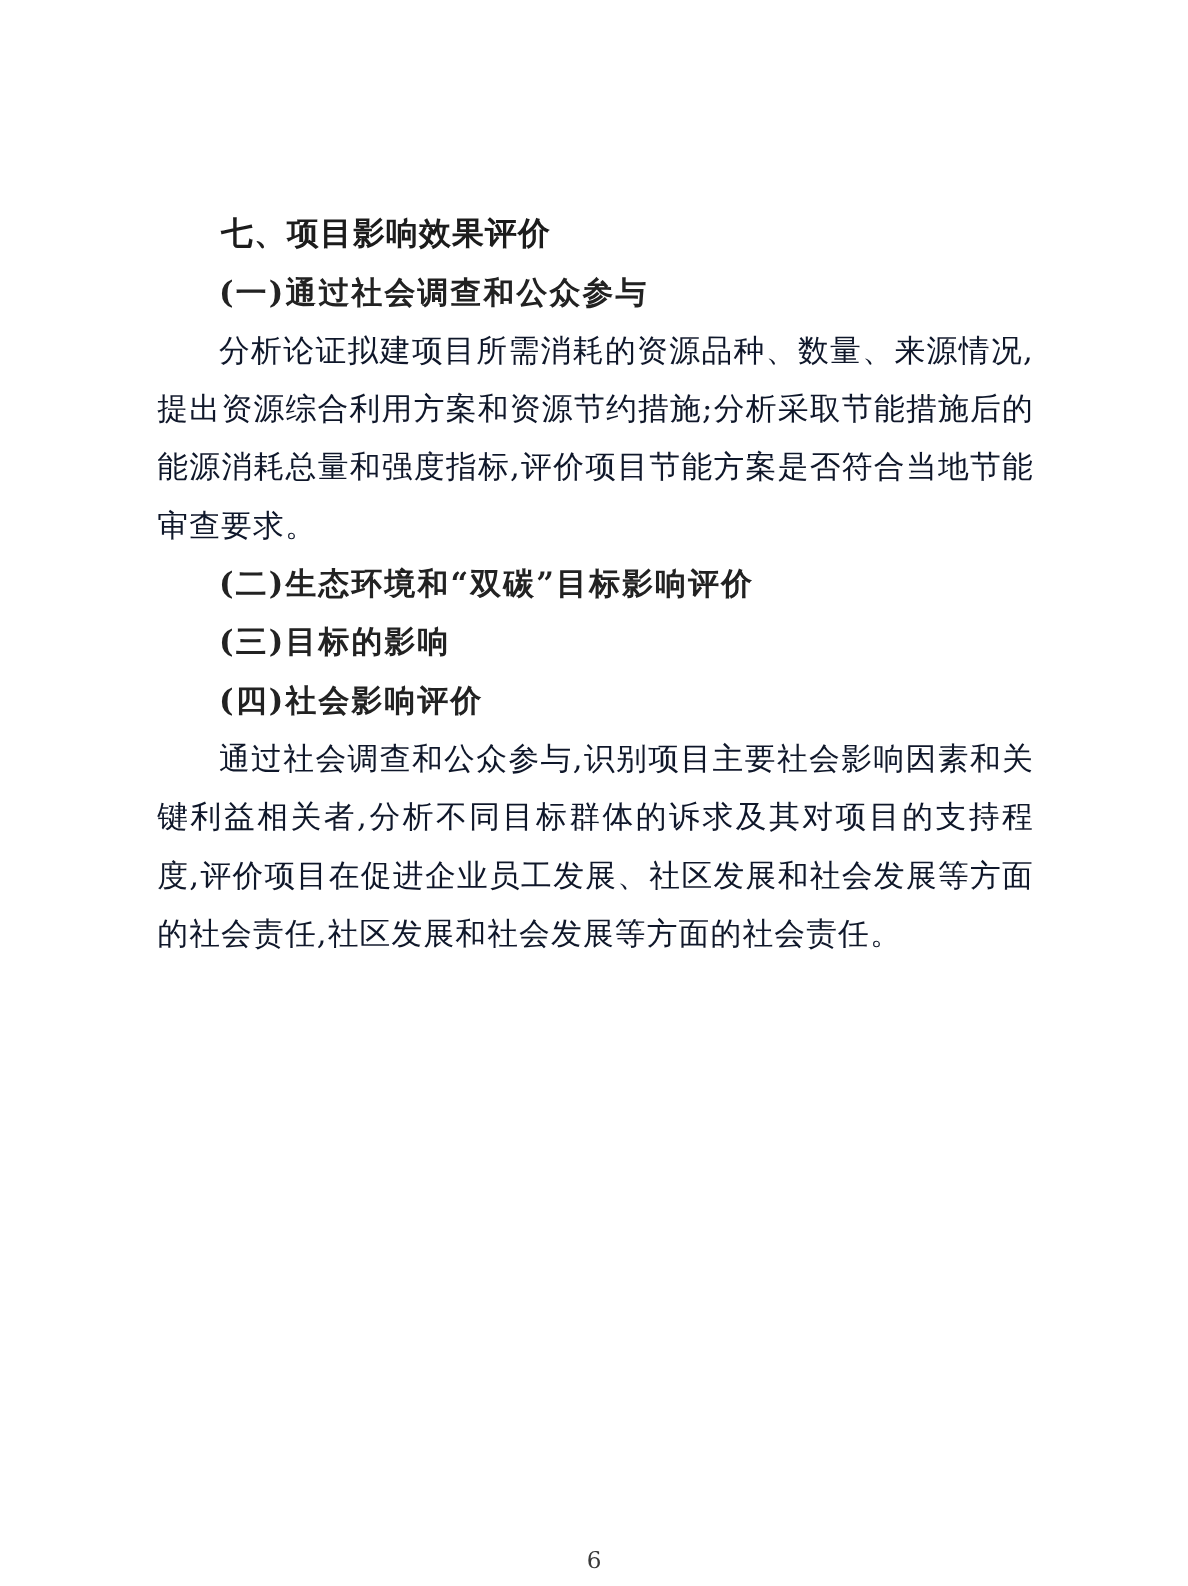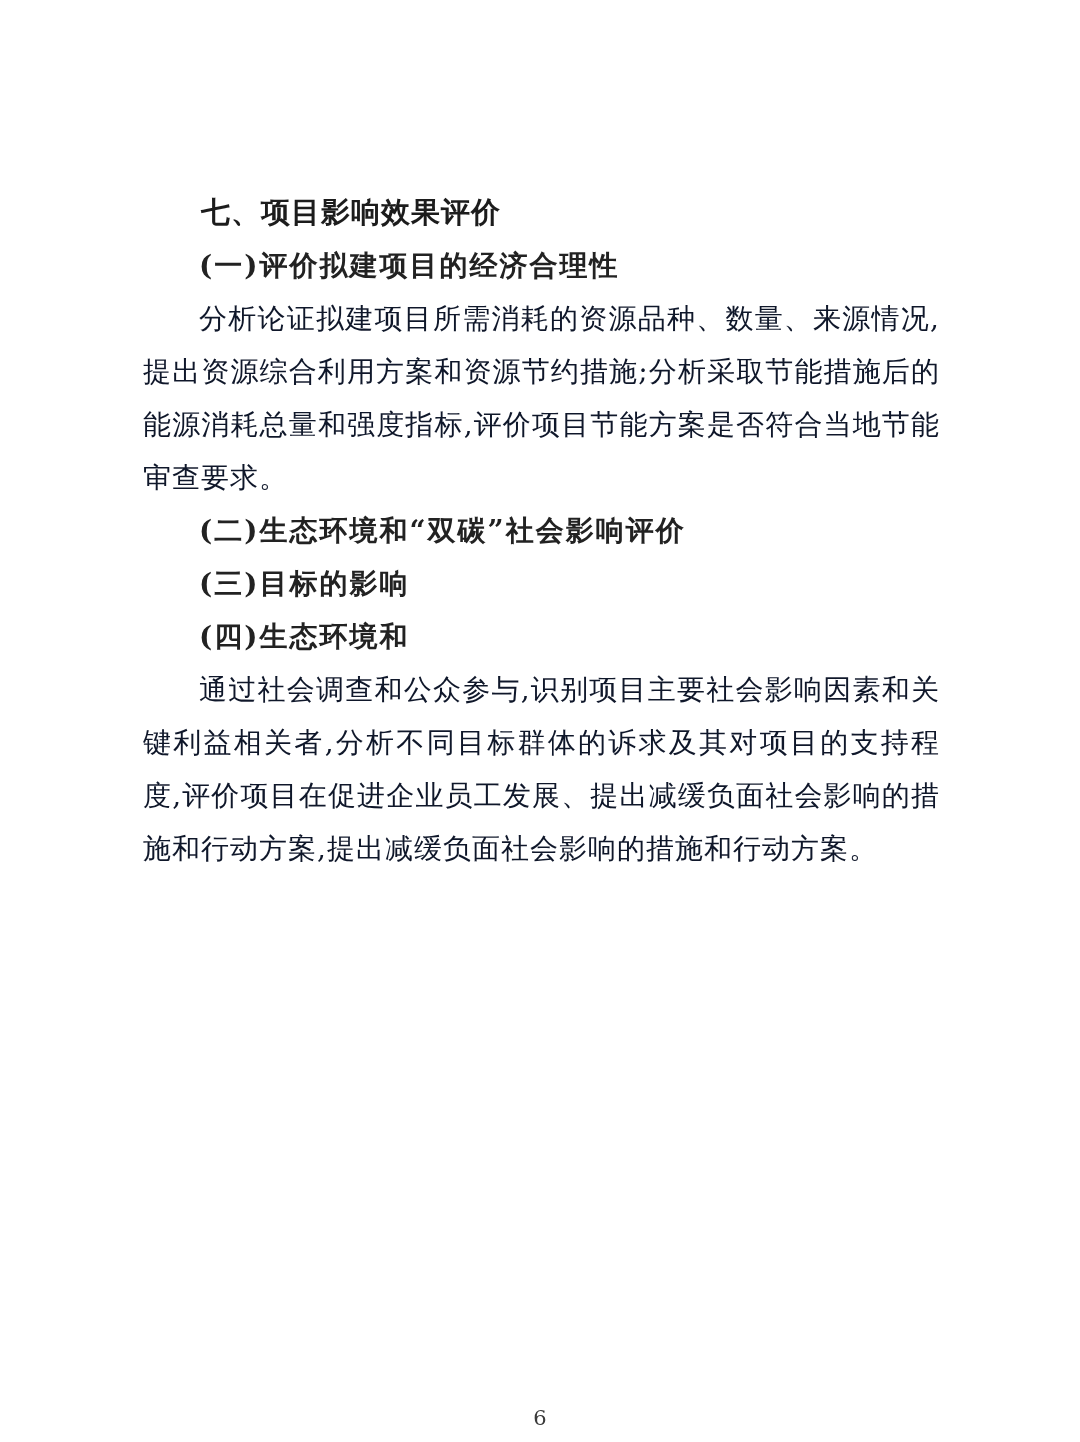--- a/index.html
+++ b/index.html
@@ -63,26 +63,26 @@
   }
 </style>
 </head>
 <body>
 
 <div class="page">
   <div class="content">
 
     <div class="chapter-heading">七、项目影响效果评价</div>
 
-    <div class="section-title">(一)评价拟建项目的经济合理性</div>
+    <div class="section-title">(一)通过社会调查和公众参与</div>
     <p class="para">分析论证拟建项目所需消耗的资源品种、数量、来源情况,提出资源综合利用方案和资源节约措施;分析采取节能措施后的能源消耗总量和强度指标,评价项目节能方案是否符合当地节能审查要求。</p>
 
-    <div class="section-title">(二)生态环境和“双碳”社会影响评价</div>
+    <div class="section-title">(二)生态环境和“双碳”目标影响评价</div>
 
     <div class="section-title">(三)目标的影响</div>
 
-    <div class="section-title">(四)生态环境和</div>
-    <p class="para">通过社会调查和公众参与,识别项目主要社会影响因素和关键利益相关者,分析不同目标群体的诉求及其对项目的支持程度,评价项目在促进企业员工发展、提出减缓负面社会影响的措施和行动方案,提出减缓负面社会影响的措施和行动方案。</p>
+    <div class="section-title">(四)社会影响评价</div>
+    <p class="para">通过社会调查和公众参与,识别项目主要社会影响因素和关键利益相关者,分析不同目标群体的诉求及其对项目的支持程度,评价项目在促进企业员工发展、社区发展和社会发展等方面的社会责任,社区发展和社会发展等方面的社会责任。</p>
 
   </div>
 
   <div class="page-number">6</div>
 </div>
 
 </body></html>

